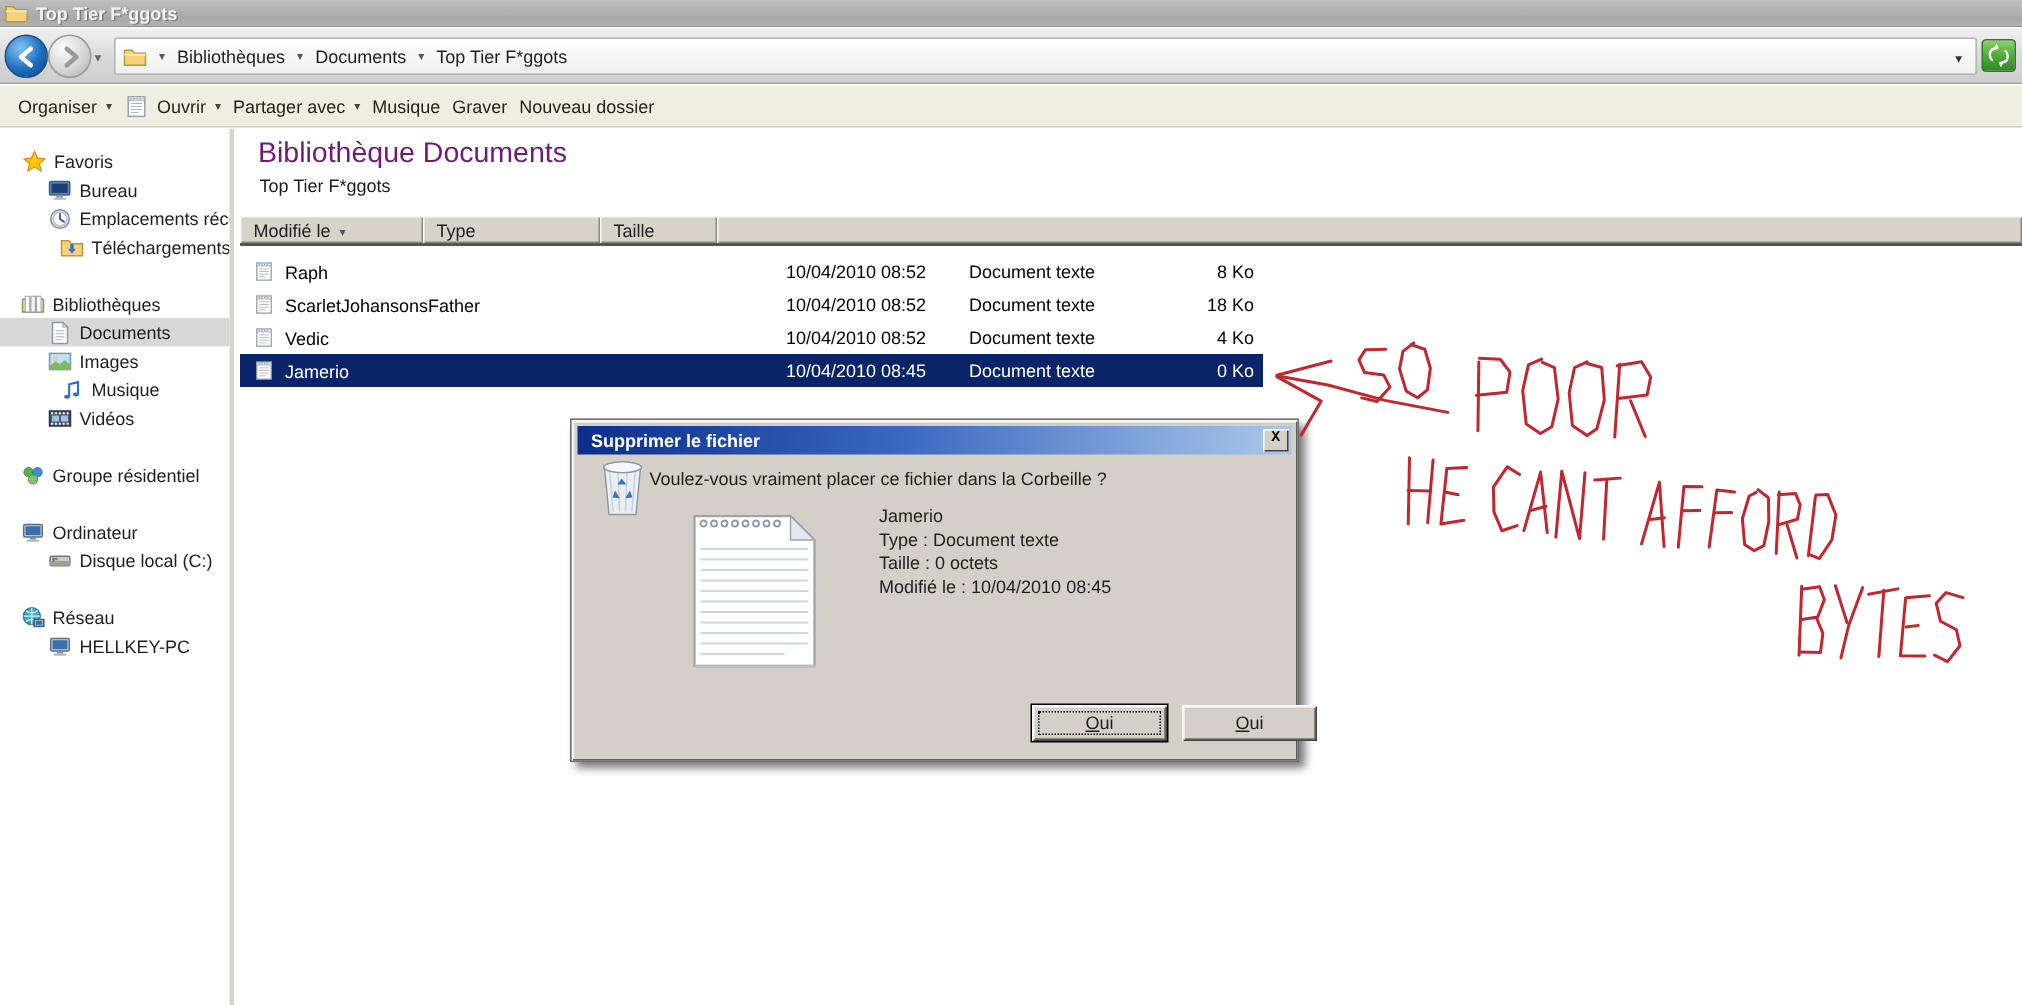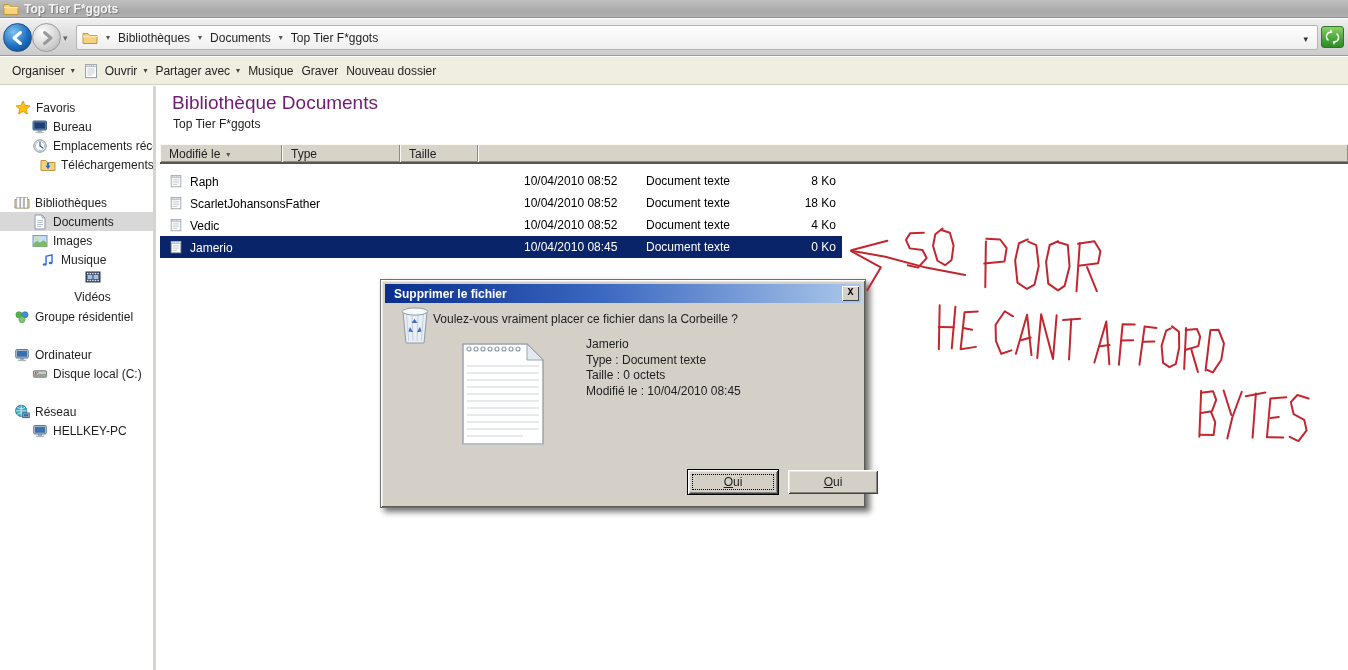--- a/index.html
+++ b/index.html
@@ -329,21 +329,21 @@
         <use href="#sym-pictures"></use>
       </svg>
     <span class="lbl">Images</span>
   </div>
     <div class="side-item" style="padding-left: 40px;">
     <svg class="ic16" viewBox="0 0 16 16">
         <use href="#sym-music"></use>
       </svg>
     <span class="lbl">Musique</span>
   </div>
-    <div class="side-item" style="padding-left: 32px; flex-direction: column;">
+    <div class="side-item" style="padding-left: 32px;">
     <svg class="ic16" viewBox="0 0 16 16">
         <use href="#sym-videos"></use>
       </svg>
     <span class="lbl">Vidéos</span>
   </div>
     <div class="side-item gap" style="padding-left: 14px;">
     <svg class="ic16" viewBox="0 0 16 16">
         <use href="#sym-homegroup"></use>
       </svg>
     <span class="lbl">Groupe résidentiel</span>

